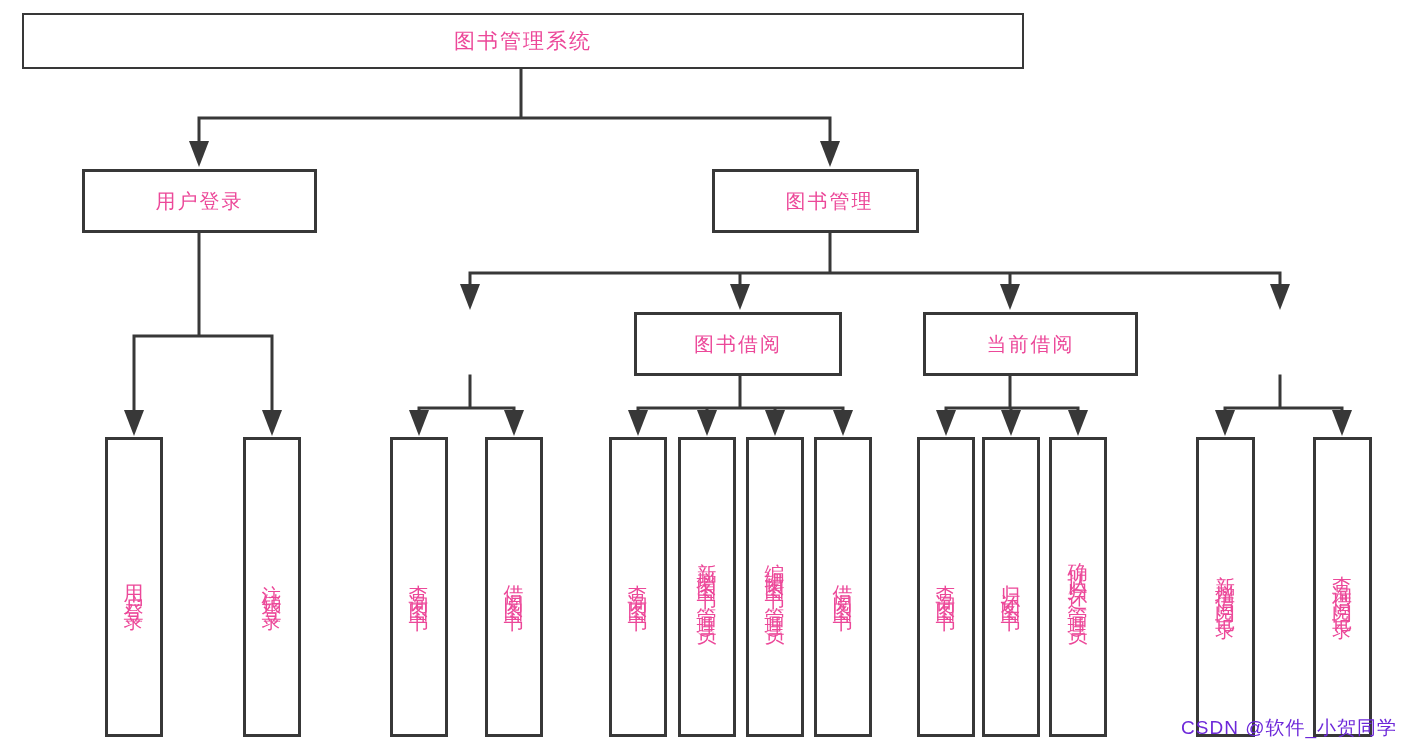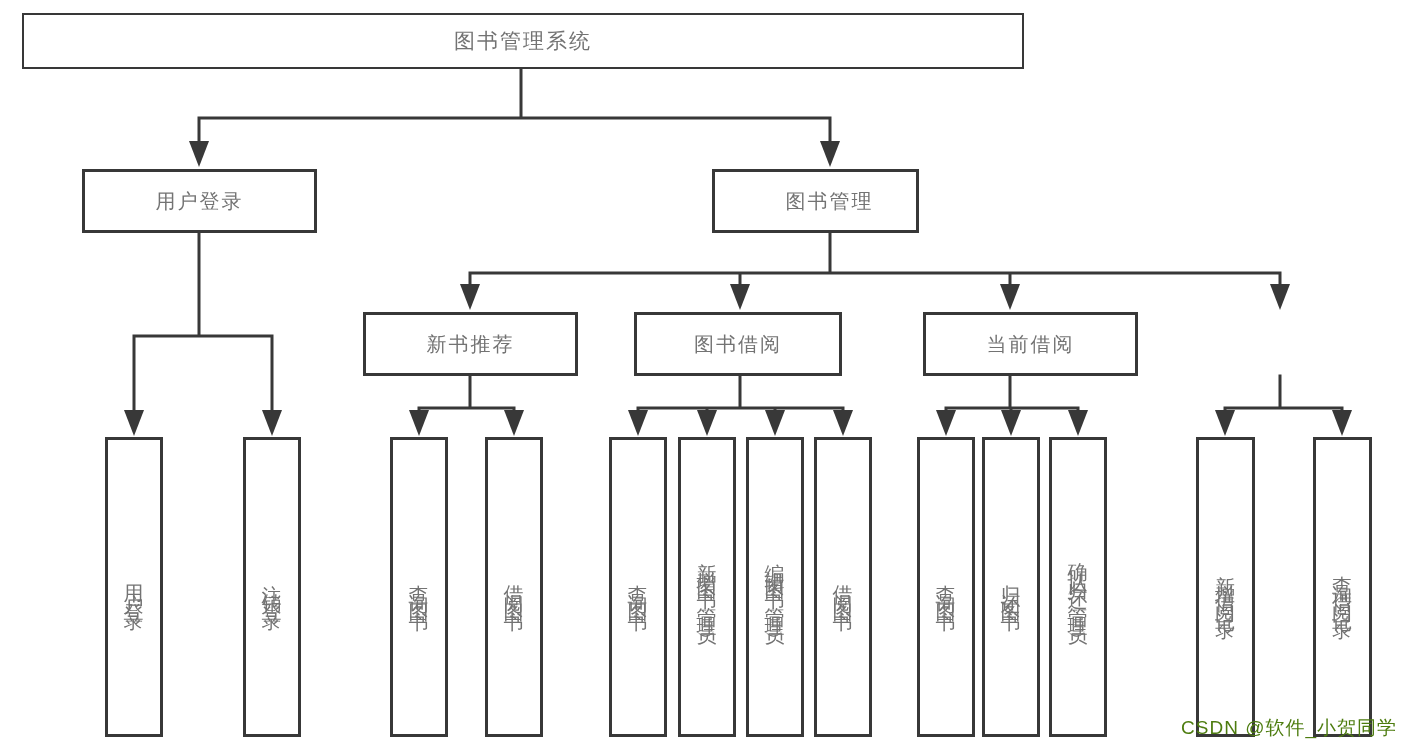--- a/index.html
+++ b/index.html
@@ -3,32 +3,32 @@
 <meta charset="utf-8">
 <style>
   html, body { margin:0; padding:0; background:#ffffff; }
   .canvas {
     position:relative; width:1405px; height:747px; background:#ffffff;
     font-family:"Liberation Sans", sans-serif; overflow:hidden;
   }
   svg.wires { position:absolute; left:0; top:0; width:1405px; height:747px; }
   .node {
     position:absolute; box-sizing:border-box; background:#ffffff;
-    border:3px solid #383838; color:#737373;
+    border:3px solid #383838; color:#ec4899;
     display:flex; align-items:center; justify-content:center;
     font-size:20px; letter-spacing:2px; text-align:right;
   }
   .node.root { border-width:2px; font-size:21px; }
   .node.leaf {
     writing-mode:vertical-rl; text-orientation:mixed;
     letter-spacing:9px; line-height:1; font-size:20px; padding:6px 0;
   }
   .watermark {
     position:absolute; right:8px; bottom:6px;
-    font-size:19px; color:#4d7c0f; letter-spacing:1px; white-space:nowrap;
+    font-size:19px; color:#6d28d9; letter-spacing:1px; white-space:nowrap;
   }
 </style>
 </head>
 <body>
 
 <div class="canvas">
 
   <svg class="wires" viewBox="0 0 1405 747" fill="none">
     <g stroke="#383838" stroke-width="3" stroke-linecap="square">
 
@@ -67,21 +67,20 @@
       <polygon points="1215,410 1235,410 1225,436"></polygon>
       <polygon points="1332,410 1352,410 1342,436"></polygon>
     </g>
   </svg>
 
   <div class="node root" style="left:22px; top:13px; width:1002px; height:56px;">图书管理系统</div>
 
   <div class="node" style="left:82px; top:169px; width:235px; height:64px;">用户登录</div>
   <div class="node" style="left:712px; top:169px; width:207px; height:64px;padding-left:28px;">图书管理</div>
 
-  <div class="node" style="left:363px; top:312px; width:215px; height:64px;">新书推荐</div>
   <div class="node" style="left:634px; top:312px; width:208px; height:64px;">图书借阅</div>
   <div class="node" style="left:903px; top:312px; width:215px; height:64px;margin-left:20px;">当前借阅</div>
 
   <div class="node leaf" style="left:105px; top:437px; width:58px; height:300px;">用户登录</div>
   <div class="node leaf" style="left:243px; top:437px; width:58px; height:300px;">注销登录</div>
 
   <div class="node leaf" style="left:390px; top:437px; width:58px; height:300px;">查询图书</div>
   <div class="node leaf" style="left:485px; top:437px; width:58px; height:300px;">借阅图书</div>
 
   <div class="node leaf" style="left:609px; top:437px; width:58px; height:300px;">查询图书</div>

